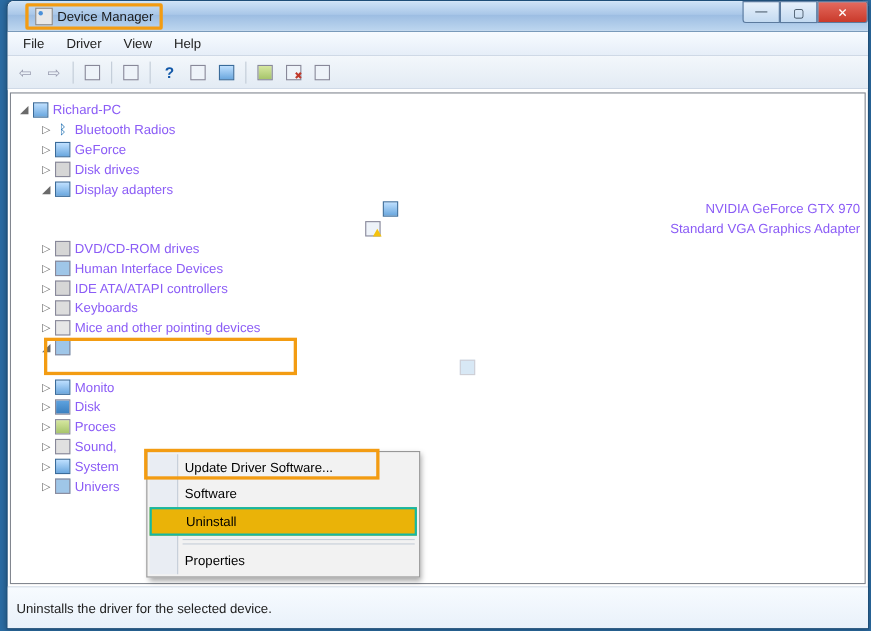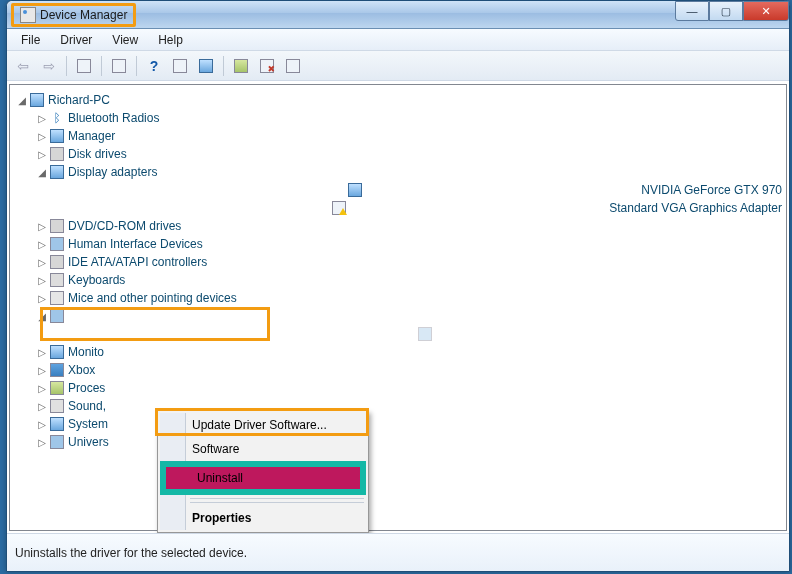--- a/index.html
+++ b/index.html
@@ -27,21 +27,21 @@
     display: flex; align-items: center;
     border-radius: 6px 6px 0 0;
     position: relative;
   }
   .title-wrap {
     display: flex; align-items: center; gap: 4px;
     padding: 0 6px;
     height: 24px;
     border: 3px solid #f39c12;
     border-radius: 2px;
-    margin: 4px;
+    margin: 16px;
   }
   .title-icon {
     width: 16px; height: 16px;
     background: #e8e8e8; border:1px solid #888;
     position: relative;
   }
   .title-icon::after { content:""; position:absolute; left:2px; top:2px; width:4px; height:4px; background:#4a90d9; border-radius:50%; }
   .title-text { font-size: 12px; color:#1a1a1a; }
   .win-controls {
     position: absolute; right: 0; top: 0;
@@ -93,48 +93,47 @@
   }
   .node { display:flex; align-items:center; height:18px; white-space:nowrap;}
   .exp {
     width:12px; display:inline-flex; justify-content:center; color:#6a6a6a; font-size:10px; cursor:pointer;
   }
   .node-icon {
     width:16px; height:16px; margin:0 3px 0 1px;
     display:inline-flex; align-items:center; justify-content:center;
     font-size:12px;
   }
-  .lbl { color:#0c4a6e; }
+  .lbl { color:#8b5cf6; }
   .i0 { padding-left: 2px; }
   .i1 { padding-left: 22px; }
   .i2 { padding-left: 44px; justify-content: space-between; }
   .hl-box {
     position:absolute;
     border:3px solid #f39c12;
     pointer-events:none;
   }
   .context-menu {
     position:absolute;
     left: 126px; top: 328px;
-    width: 212px;
+    width: 249px;
     background:#f2f2f2;
     border:1px solid #979797;
     box-shadow: 2px 3px 5px rgba(0,0,0,.35);
     padding:2px;
     font-size:12px;
-    margin-left:24px;
   }
   .cm-strip { position:absolute; left:2px; top:2px; bottom:2px; width:26px; background:#e9edf3; border-right:1px solid #c5cdd8;}
   .cm-item {
     position:relative;
     padding: 5px 10px 5px 32px;
     color:#000;
   }
-  .cm-item.hover { background:#be185d; border:6px solid #14b8a6; padding:4px 21px 4px 31px;}
-  .cm-item.bold { font-weight:bold; }
+  .cm-item.hover { background:#eab308; border:2px solid #14b8a6; padding:4px 21px 4px 31px;}
+  .cm-item.bold { font-weight:normal; }
   .cm-sep { height:1px; background:#c5cdd8; margin:3px 2px 3px 30px;}
   .cm-hl {
     position:absolute;
     border:3px solid #f39c12;
     pointer-events:none;
   }
   .statusbar {
     height:38px;
     border-top:1px solid #cfd9e6;
     background:linear-gradient(#f7fbff,#e9f1fa);
@@ -232,21 +231,21 @@
       <div class="node i1">
         <span class="exp">▷</span>
         <span class="node-icon" style="color:#1f6fb2">ᛒ</span>
         <span class="lbl">Bluetooth Radios</span>
       </div>
       <div class="node i1">
         <span class="exp">▷</span>
         <span class="node-icon">
             <span class="ic mon"></span>
           </span>
-        <span class="lbl">Manager</span>
+        <span class="lbl">GeForce</span>
       </div>
       <div class="node i1">
         <span class="exp">▷</span>
         <span class="node-icon">
             <span class="ic disk"></span>
           </span>
         <span class="lbl">Disk drives</span>
       </div>
       <div class="node i1">
         <span class="exp">◢</span>
@@ -322,21 +321,21 @@
         <span class="node-icon">
             <span class="ic mon"></span>
           </span>
         <span class="lbl">Monito</span>
       </div>
       <div class="node i1">
         <span class="exp">▷</span>
         <span class="node-icon">
             <span class="ic net"></span>
           </span>
-        <span class="lbl">Xbox</span>
+        <span class="lbl">Disk</span>
       </div>
       <div class="node i1">
         <span class="exp">▷</span>
         <span class="node-icon">
             <span class="ic cpu"></span>
           </span>
         <span class="lbl">Proces</span>
       </div>
       <div class="node i1">
         <span class="exp">▷</span>

